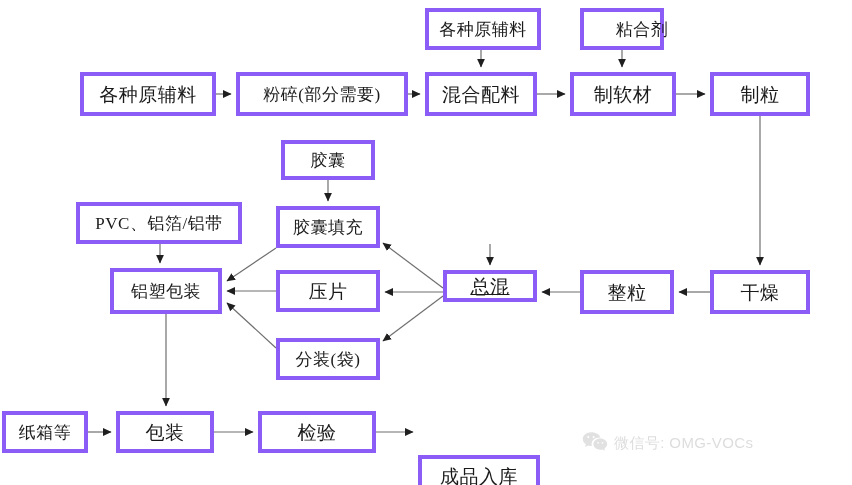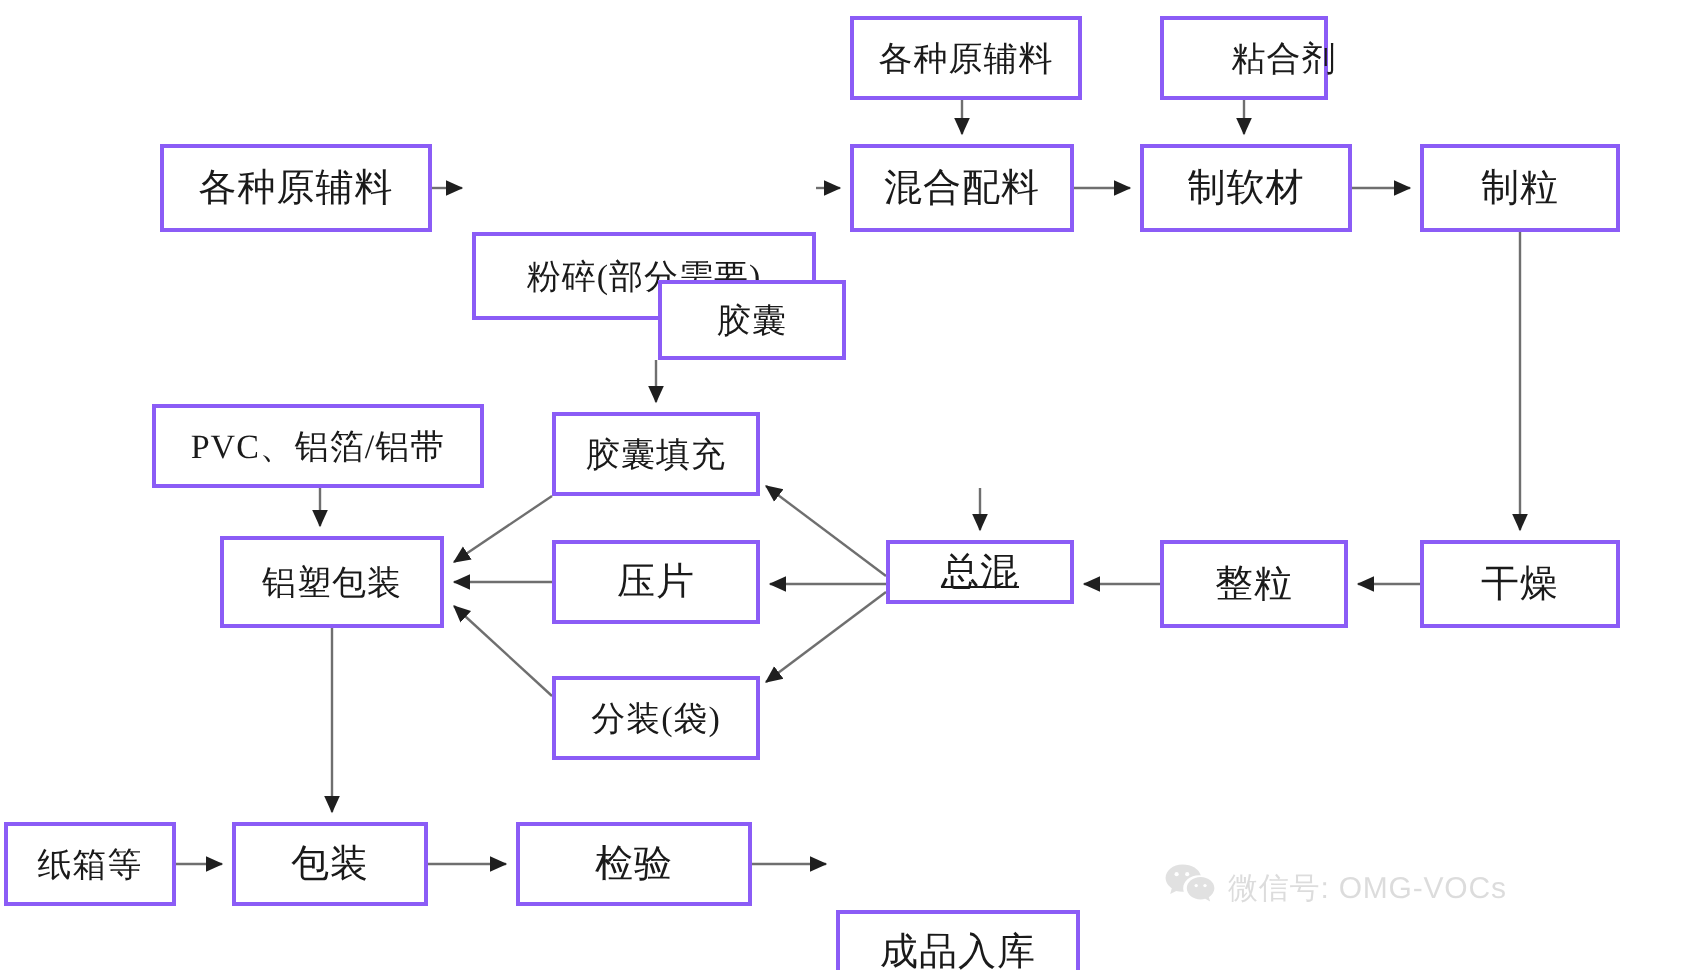--- a/index.html
+++ b/index.html
@@ -12,21 +12,21 @@
     position: relative;
     width: 852px;
     height: 485px;
     background: #ffffff;
     overflow: hidden;
     font-family: "Liberation Serif", "DejaVu Serif", serif;
   }
   .node {
     position: absolute;
     box-sizing: border-box;
-    border: 2px solid #8b5cf6;
+    border: 4px solid #8b5cf6;
     background: #ffffff;
     display: flex;
     align-items: center;
     justify-content: center;
     color: #1a1a1a;
     font-size: 19px;
     line-height: 1;
     letter-spacing: 0.5px;
     white-space: nowrap;
     z-index: 3;
@@ -108,30 +108,30 @@
 
       <line x1="166" y1="314" x2="166" y2="406"></line>
 
       <line x1="88" y1="432" x2="111" y2="432"></line>
       <line x1="214" y1="432" x2="253" y2="432"></line>
       <line x1="376" y1="432" x2="413" y2="432"></line>
     </g>
   </svg>
 
   <div class="node" style="left:80px;top:72px;width:136px;height:44px;">各种原辅料</div>
-  <div class="node small" style="left:236px;top:72px;width:172px;height:44px;margin-top:44px;">粉碎(部分需要)</div>
+  <div class="node small" style="left:236px;top:72px;width:172px;height:44px;">粉碎(部分需要)</div>
   <div class="node small" style="left:425px;top:8px;width:116px;height:42px;">各种原辅料</div>
   <div class="node small" style="left:580px;top:8px;width:84px;height:42px;padding-left:40px;">粘合剂</div>
   <div class="node" style="left:425px;top:72px;width:112px;height:44px;">混合配料</div>
   <div class="node" style="left:710px;top:72px;width:100px;height:44px;">制粒</div>
   <div class="node" style="left:570px;top:72px;width:106px;height:44px;">制软材</div>
   <div class="node" style="left:710px;top:270px;width:100px;height:44px;">干燥</div>
   <div class="node" style="left:580px;top:270px;width:94px;height:44px;">整粒</div>
   <div class="node" style="left:443px;top:270px;width:94px;height:32px;text-decoration:underline;">总混</div>
-  <div class="node small" style="left:281px;top:140px;width:94px;height:40px;margin-left:48px;">胶囊</div>
+  <div class="node small" style="left:281px;top:140px;width:94px;height:40px;">胶囊</div>
   <div class="node small" style="left:276px;top:206px;width:104px;height:42px;">胶囊填充</div>
   <div class="node" style="left:276px;top:270px;width:104px;height:42px;">压片</div>
   <div class="node small" style="left:276px;top:338px;width:104px;height:42px;">分装(袋)</div>
   <div class="node small" style="left:76px;top:202px;width:166px;height:42px;">PVC、铝箔/铝带</div>
   <div class="node small" style="left:110px;top:268px;width:112px;height:46px;">铝塑包装</div>
   <div class="node small" style="left:2px;top:411px;width:86px;height:42px;">纸箱等</div>
   <div class="node" style="left:116px;top:411px;width:98px;height:42px;">包装</div>
   <div class="node" style="left:258px;top:411px;width:118px;height:42px;">检验</div>
   <div class="node" style="left:418px;top:411px;width:122px;height:42px;margin-top:44px;">成品入库</div>
 

